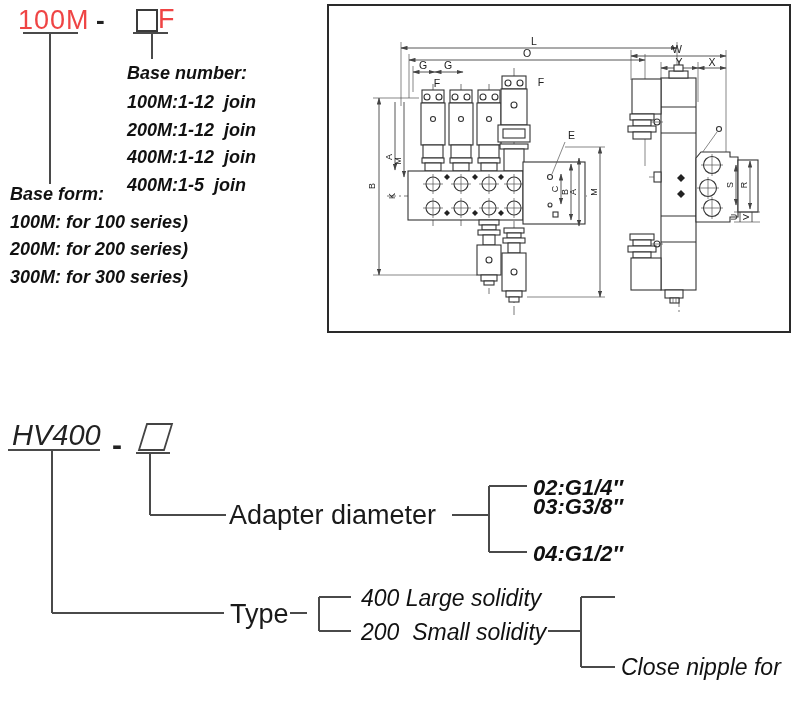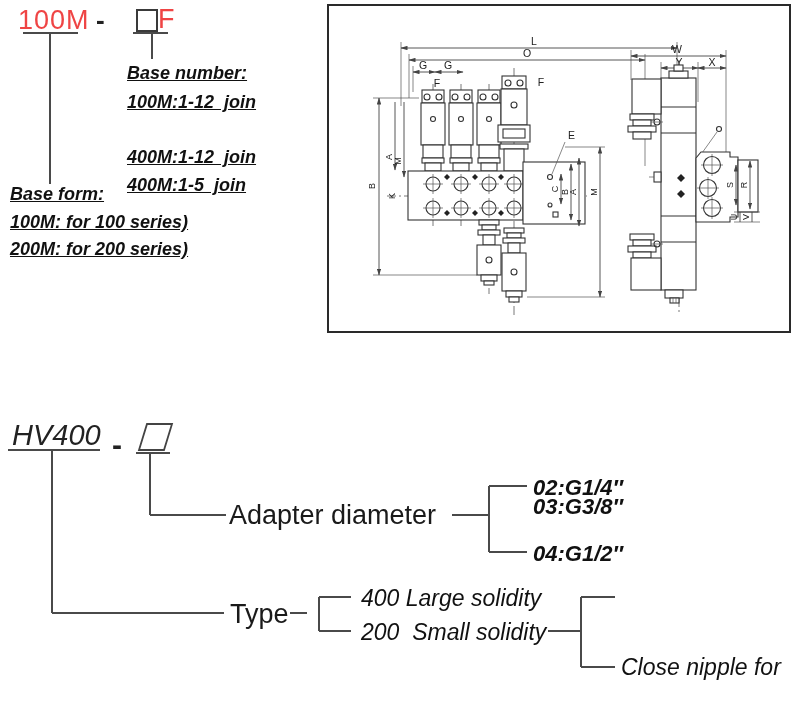--- a/index.html
+++ b/index.html
@@ -4,21 +4,21 @@
 <style>
   html,body{margin:0;padding:0;background:#fff;}
   #stage{position:relative;width:795px;height:720px;background:#ffffff;overflow:hidden;
          font-family:"Liberation Sans",sans-serif;color:#1a1a1a;}
   .abs{position:absolute;}
   svg{display:block;}
   
   .code-base{font-size:27px;letter-spacing:1px;color:#ef4444;}
   .code-sep{font-size:26px;font-weight:bold;color:#222;}
   .code-box{width:18px;height:19px;border:2px solid #3a3a3a;background:#fff;}
-  .bi{font-style:italic;font-weight:bold;font-size:18px;white-space:pre;color:#111;text-decoration:underline;}
+  .bi{font-style:italic;font-weight:bold;font-size:18px;white-space:pre;color:#111;}
   
   .model{font-style:italic;font-size:29px;color:#222;text-align:center;}
   .bsep{font-size:30px;font-weight:bold;color:#222;}
   .lbl-big{font-size:27px;color:#1a1a1a;white-space:pre;}
   .opt-bold{font-style:italic;font-weight:bold;font-size:22px;white-space:pre;color:#111;}
   .opt{font-style:italic;font-size:23px;white-space:pre;color:#111;}
   .nip{font-style:italic;font-size:23px;line-height:34px;white-space:pre;color:#111;}
   
   .draw-box{border:2px solid #2a2a2a;background:#fff;}
   .ol{stroke:#333;fill:none;stroke-width:1.1;}
@@ -65,26 +65,28 @@
     <polygon points="147,424 172,424 164,450 139,450" fill="none" stroke="#444" stroke-width="1.8"></polygon>
   </svg>
 
   <div class="abs code-base" style="left:18px;top:5px;">100M</div>
   <div class="abs code-sep" style="left:96px;top:5px;">-</div>
   <div class="abs code-box" style="left:136px;top:9px;"></div>
   <div class="abs code-base" style="left:158px;top:4px;">F</div>
 
   <div class="abs bi" style="left:127px;top:63px;">Base number:</div>
   <div class="abs bi" style="left:127px;top:92px;">100M:1-12  join</div>
+  <div class="abs bi" style="left:127px;top:120px;">200M:1-12  join</div>
   <div class="abs bi" style="left:127px;top:147px;">400M:1-12  join</div>
   <div class="abs bi" style="left:127px;top:175px;">400M:1-5  join</div>
 
   <div class="abs bi" style="left:10px;top:184px;">Base form:</div>
   <div class="abs bi" style="left:10px;top:212px;">100M: for 100 series)</div>
   <div class="abs bi" style="left:10px;top:239px;">200M: for 200 series)</div>
+  <div class="abs bi" style="left:10px;top:267px;">300M: for 300 series)</div>
 
   <div class="abs draw-box" style="left:327px;top:4px;width:460px;height:325px;">
     <svg width="460" height="325" viewBox="0 0 460 325">
       <defs>
         <marker id="ar" markerWidth="7" markerHeight="4.4" refX="6.5" refY="2.2" orient="auto-start-reverse" markerUnits="userSpaceOnUse" viewBox="0 0 7 4.4">
           <path d="M0,0 L7,2.2 L0,4.4 Z" fill="#444"></path>
         </marker>
       </defs>
 
       <g>

